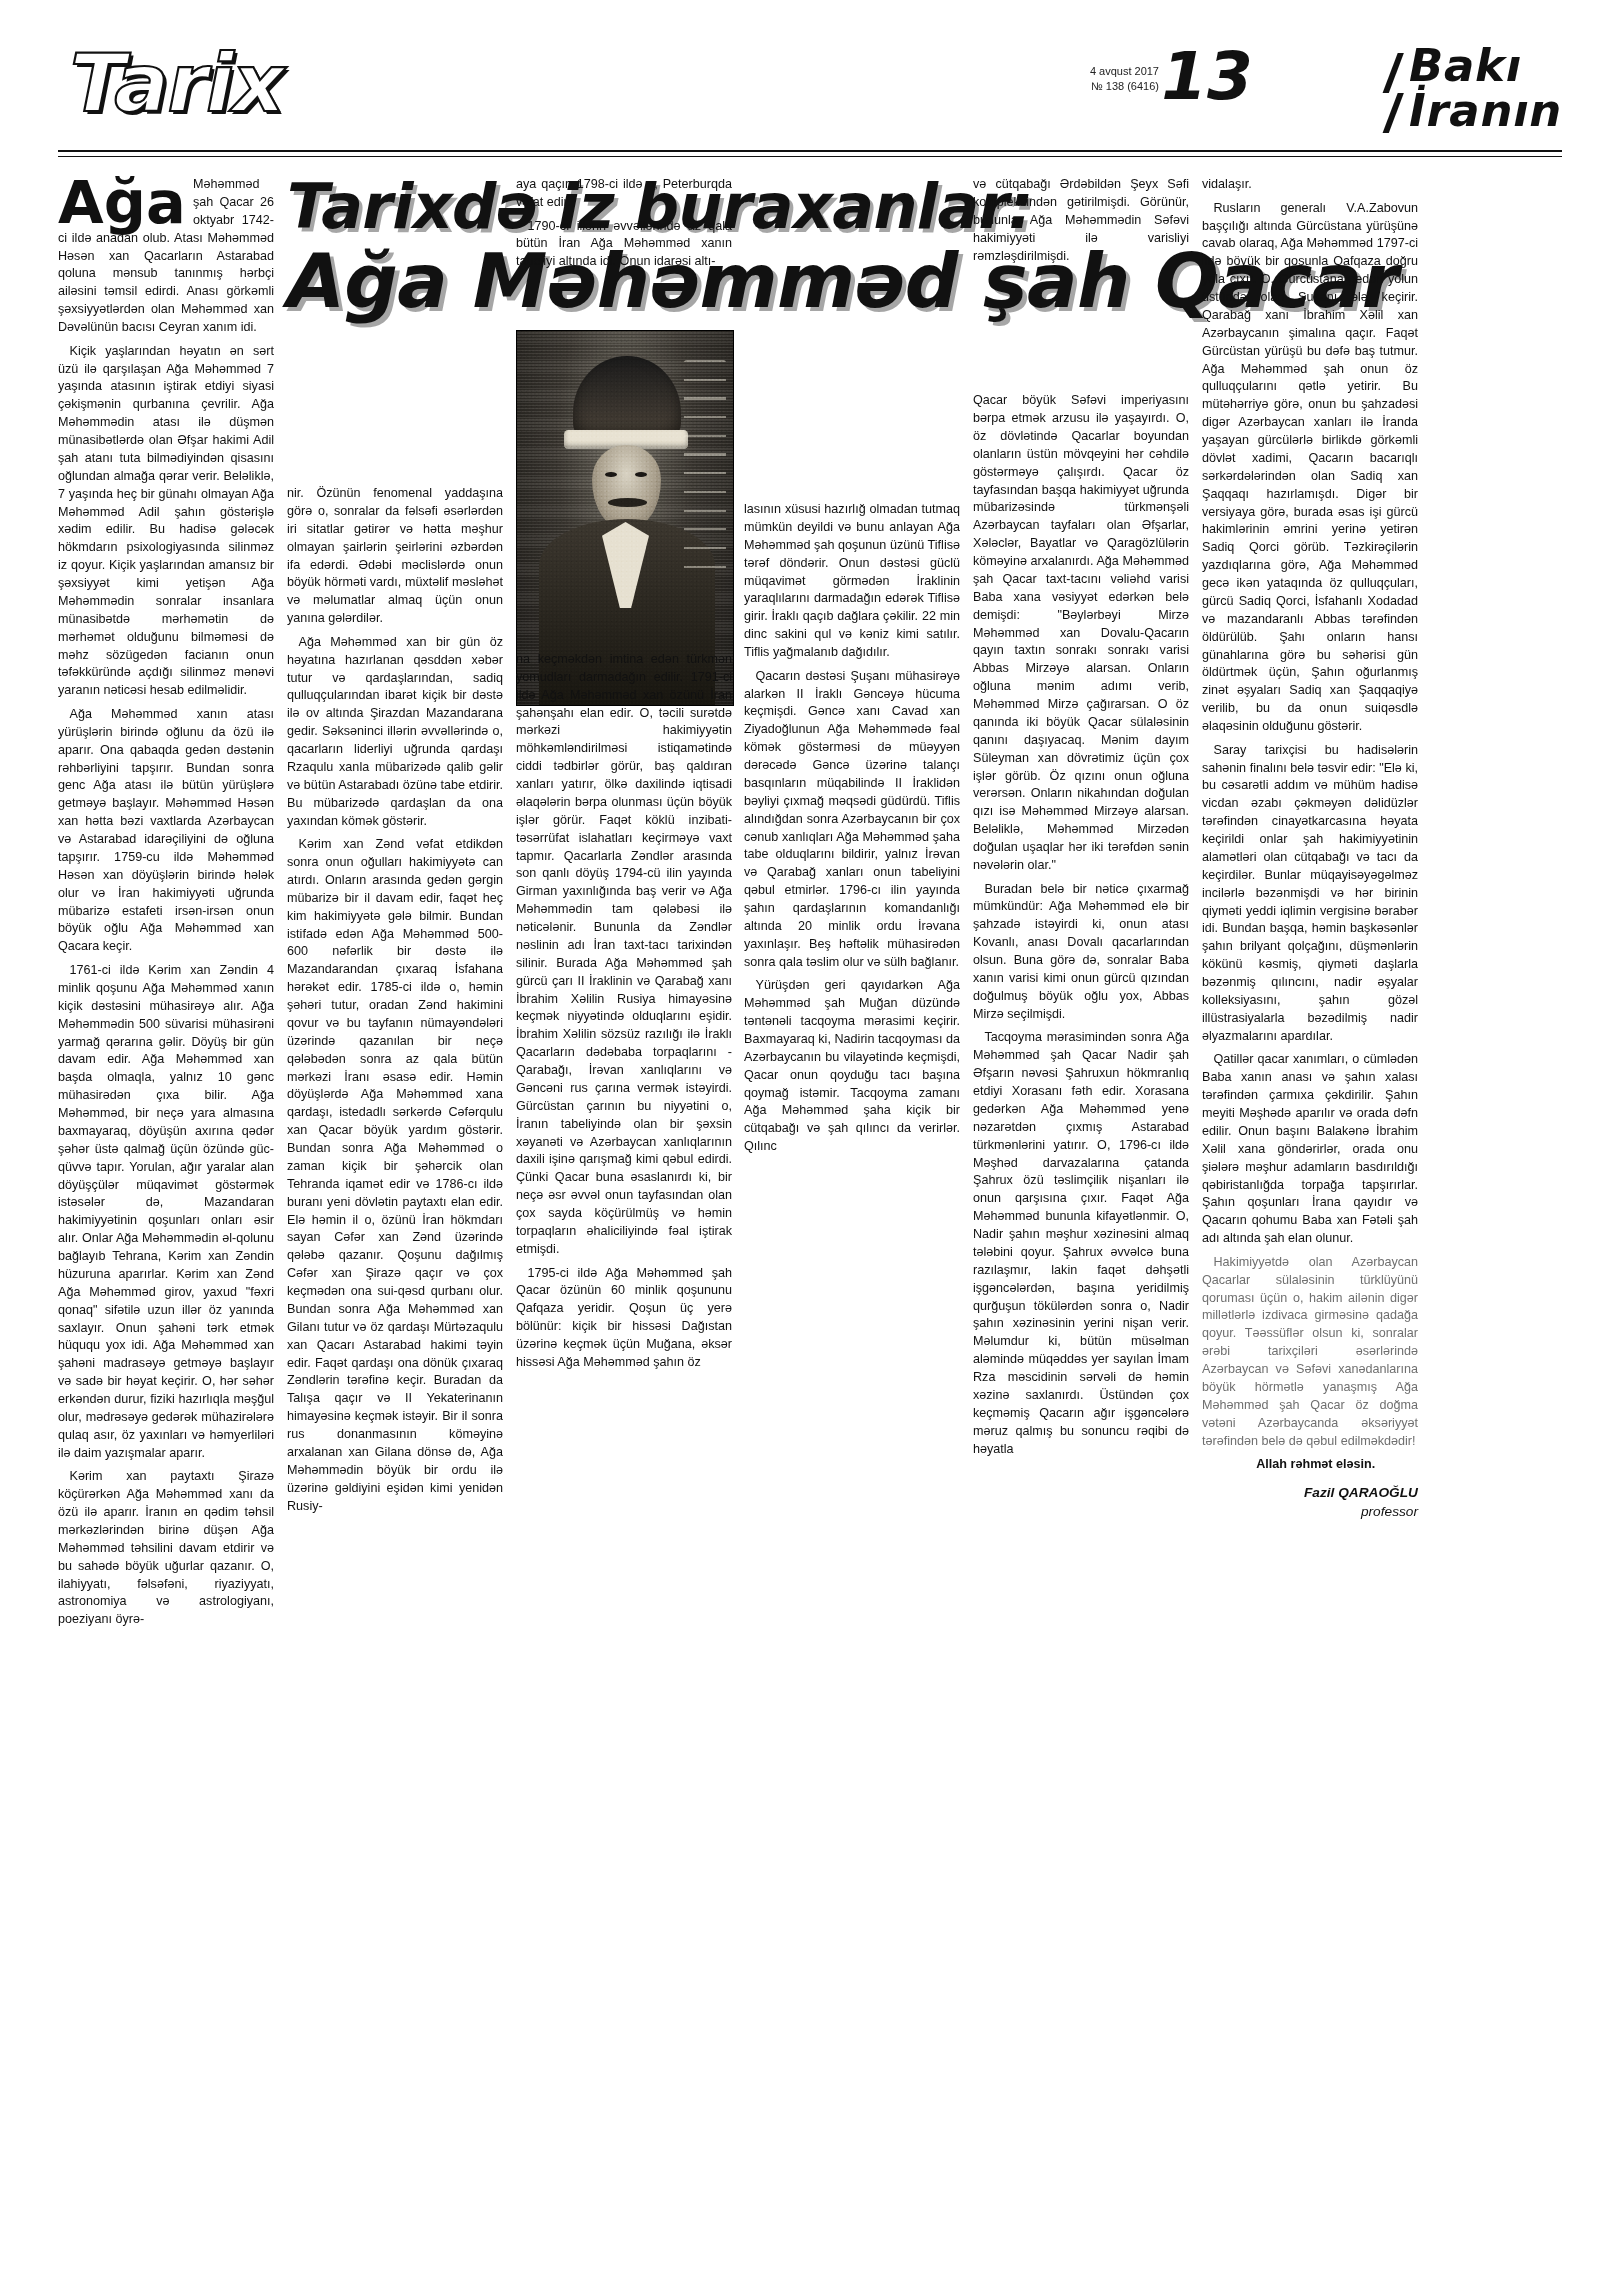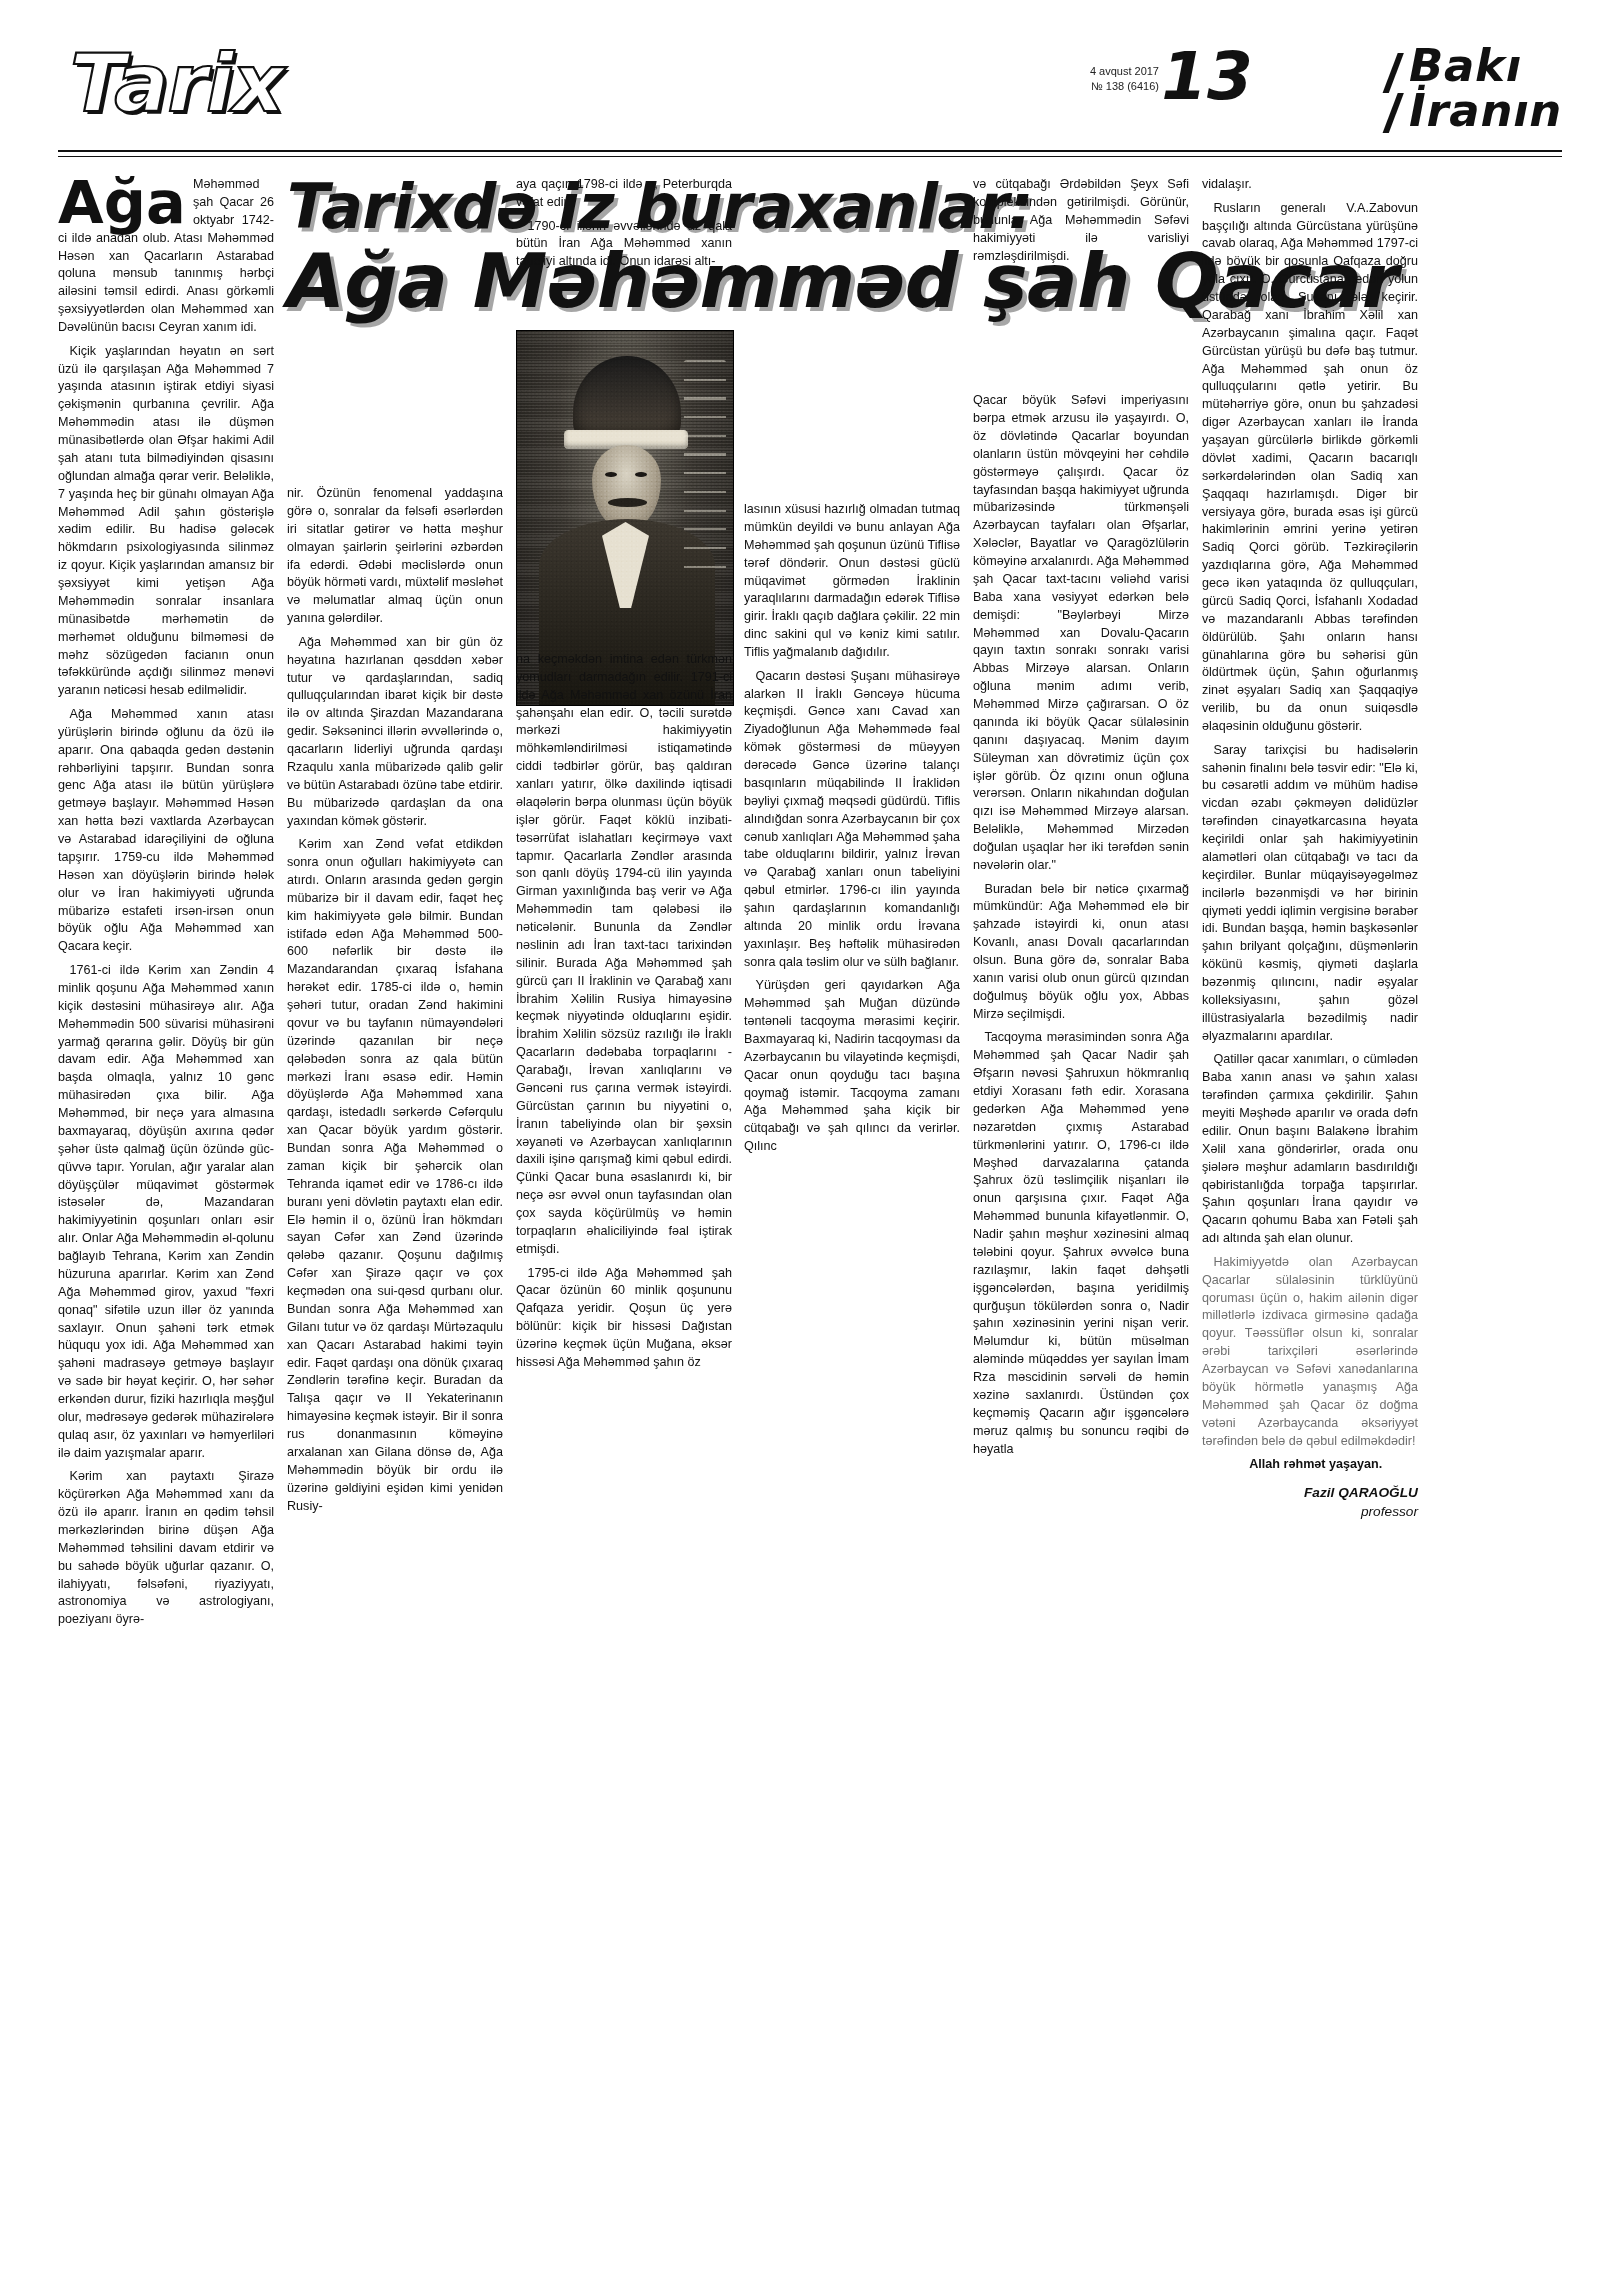--- a/index.html
+++ b/index.html
@@ -296,32 +296,32 @@
       <div style="height:325px;"></div>
       <p class="noind">lasının xüsusi hazırlığ olmadan tutmaq mümkün deyildi və bunu anlayan Ağa Məhəmməd şah qoşunun üzünü Tiflisə tərəf döndərir. Onun dəstəsi güclü müqavimət görmədən İraklinin yaraqlılarını darmadağın edərək Tiflisə girir. İraklı qaçıb dağlara çəkilir. 22 min dinc sakini qul və kəniz kimi satılır. Tiflis yağmalanıb dağıdılır.</p>
       <p>Qacarın dəstəsi Şuşanı mühasirəyə alarkən II İraklı Gəncəyə hücuma keçmişdi. Gəncə xanı Cavad xan Ziyadoğlunun Ağa Məhəmmədə fəal kömək göstərməsi də müəyyən dərəcədə Gəncə üzərinə talançı basqınların müqabilində II İraklidən bəyliyi çıxmağ məqsədi güdürdü. Tiflis alındığdan sonra Azərbaycanın bir çox cənub xanlıqları Ağa Məhəmməd şaha tabe olduqlarını bildirir, yalnız İrəvan və Qarabağ xanları onun tabeliyini qəbul etmirlər. 1796-cı ilin yayında şahın qardaşlarının komandanlığı altında 20 minlik ordu İrəvana yaxınlaşır. Beş həftəlik mühasirədən sonra qala təslim olur və sülh bağlanır.</p>
       <p>Yürüşdən geri qayıdarkən Ağa Məhəmməd şah Muğan düzündə təntənəli tacqoyma mərasimi keçirir. Baxmayaraq ki, Nadirin tacqoyması da Azərbaycanın bu vilayətində keçmişdi, Qacar onun qoyduğu tacı başına qoymağ istəmir. Tacqoyma zamanı Ağa Məhəmməd şaha kiçik bir cütqabağı və şah qılıncı da verirlər. Qılınc</p>
     </div>
 
     <div class="col c5">
       <p class="noind">və cütqabağı Ərdəbildən Şeyx Səfi kompleksindən gətirilmişdi. Görünür, bununla Ağa Məhəmmədin Səfəvi hakimiyyəti ilə varisliyi rəmzləşdirilmişdi.</p>
       <div style="height:121px;"></div>
       <p class="noind">Qacar böyük Səfəvi imperiyasını bərpa etmək arzusu ilə yaşayırdı. O, öz dövlətində Qacarlar boyundan olanların üstün mövqeyini hər cəhdilə göstərməyə çalışırdı. Qacar öz tayfasından başqa hakimiyyət uğrunda mübarizəsində türkmənşəli Azərbaycan tayfaları olan Əfşarlar, Xələclər, Bayatlar və Qaragözlülərin köməyinə arxalanırdı. Ağa Məhəmməd şah Qacar taxt-tacını vəliəhd varisi Baba xana vəsiyyət edərkən belə demişdi: "Bəylərbəyi Mirzə Məhəmməd xan Dovalu-Qacarın qayın taxtın sonrakı sonrakı varisi Abbas Mirzəyə alarsan. Onların oğluna mənim adımı verib, Məhəmməd Mirzə çağırarsan. O öz qanında iki böyük Qacar sülaləsinin qanını daşıyacaq. Mənim dayım Süleyman xan dövrətimiz üçün çox işlər görüb. Öz qızını onun oğluna verərsən. Onların nikahından doğulan qızı isə Məhəmməd Mirzəyə alarsan. Beləliklə, Məhəmməd Mirzədən doğulan uşaqlar hər iki tərəfdən sənin nəvələrin olar."</p>
-      <p>Buradan belə bir nəticə çıxarmağ mümkündür: Ağa Məhəmməd elə bir şahzadə istəyirdi ki, onun atası Kovanlı, anası Dovalı qacarlarından olsun. Buna görə də, sonralar Baba xanın varisi olub onun gürcü qızından doğulmuş böyük oğlu yox, Abbas Mirzə seçilmişdi.</p>
+      <p>Buradan belə bir nəticə çıxarmağ mümkündür: Ağa Məhəmməd elə bir şahzadə istəyirdi ki, onun atası Kovanlı, anası Dovalı qacarlarından olsun. Buna görə də, sonralar Baba xanın varisi kimi onun gürcü qızından doğulmuş böyük oğlu yox, Abbas Mirzə seçilmişdi.</p>
       <p>Tacqoyma mərasimindən sonra Ağa Məhəmməd şah Qacar Nadir şah Əfşarın nəvəsi Şahruxun hökmranlıq etdiyi Xorasanı fəth edir. Xorasana gedərkən Ağa Məhəmməd yenə nəzarətdən çıxmış Astarabad türkmənlərini yatırır. O, 1796-cı ildə Məşhəd darvazalarına çatanda Şahrux özü təslimçilik nişanları ilə onun qarşısına çıxır. Faqət Ağa Məhəmməd bununla kifayətlənmir. O, Nadir şahın məşhur xəzinəsini almaq tələbini qoyur. Şahrux əvvəlcə buna razılaşmır, lakin faqət dəhşətli işgəncələrdən, başına yeridilmiş qurğuşun tökülərdən sonra o, Nadir şahın xəzinəsinin yerini nişan verir. Məlumdur ki, bütün müsəlman aləmində müqəddəs yer sayılan İmam Rza məscidinin sərvəli də həmin xəzinə saxlanırdı. Üstündən çox keçməmiş Qacarın ağır işgəncələrə məruz qalmış bu sonuncu rəqibi də həyatla</p>
       <p></p>
     </div>
 
     <div class="col c6">
       <p class="noind">vidalaşır.</p>
       <p>Rusların generalı V.A.Zabovun başçılığı altında Gürcüstana yürüşünə cavab olaraq, Ağa Məhəmməd 1797-ci ildə böyük bir qoşunla Qafqaza doğru yola çıxır. O, Gürcüstana gedən yolun üstündə olan Şuşanı ələ keçirir. Qarabağ xanı İbrahim Xəlil xan Azərbaycanın şimalına qaçır. Faqət Gürcüstan yürüşü bu dəfə baş tutmur. Ağa Məhəmməd şah onun öz qulluqçularını qətlə yetirir. Bu mütəhərriyə görə, onun bu şahzadəsi digər Azərbaycan xanları ilə İranda yaşayan gürcülərlə birlikdə görkəmli dövlət xadimi, Qacarın bacarıqlı sərkərdələrindən olan Sadiq xan Şaqqaqı hazırlamışdı. Digər bir versiyaya görə, burada əsas işi gürcü hakimlərinin əmrini yerinə yetirən Sadiq Qorci görüb. Təzkirəçilərin yazdıqlarına görə, Ağa Məhəmməd gecə ikən yataqında öz qulluqçuları, gürcü Sadiq Qorci, İsfahanlı Xodadad və mazandaranlı Abbas tərəfindən öldürülüb. Şahı onların hansı günahlarına görə bu səhərisi gün öldürtmək üçün, Şahın oğurlanmış zinət əşyaları Sadiq xan Şaqqaqiyə verilib, bu da onun suiqəsdlə əlaqəsinin olduğunu göstərir.</p>
       <p>Saray tarixçisi bu hadisələrin sahənin finalını belə təsvir edir: "Elə ki, bu cəsarətli addım və mühüm hadisə vicdan əzabı çəkməyən dəlidüzlər tərəfindən cinayətkarcasına həyata keçirildi onlar şah hakimiyyətinin alamətləri olan cütqabağı və tacı da keçirdilər. Bunlar müqayisəyəgəlməz incilərlə bəzənmişdi və hər birinin qiyməti yeddi iqlimin vergisinə bərabər idi. Bundan başqa, həmin başkəsənlər şahın brilyant qolçağını, düşmənlərin kökünü kəsmiş, qiyməti daşlarla bəzənmiş qılıncını, nadir əşyalar kolleksiyasını, şahın gözəl illüstrasiyalarla bəzədilmiş nadir əlyazmalarını apardılar.</p>
       <p>Qatillər qacar xanımları, o cümlədən Baba xanın anası və şahın xalası tərəfindən çarmıxa çəkdirilir. Şahın meyiti Məşhədə aparılır və orada dəfn edilir. Onun başını Balakənə İbrahim Xəlil xana göndərirlər, orada onu şiələrə məşhur adamların basdırıldığı qəbiristanlığda torpağa tapşırırlar. Şahın qoşunları İrana qayıdır və Qacarın qohumu Baba xan Fətəli şah adı altında şah elan olunur.</p>
       <p class="faded">Hakimiyyətdə olan Azərbaycan Qacarlar sülaləsinin türklüyünü qoruması üçün o, hakim ailənin digər millətlərlə izdivaca girməsinə qadağa qoyur. Təəssüflər olsun ki, sonralar ərəbi tarixçiləri əsərlərində Azərbaycan və Səfəvi xanədanlarına böyük hörmətlə yanaşmış Ağa Məhəmməd şah Qacar öz doğma vətəni Azərbaycanda əksəriyyət tərəfindən belə də qəbul edilməkdədir!</p>
-      <p class="callcenter">Allah rəhmət yaşayan.</p>
+      <p class="callcenter">Allah rəhmət eləsin.</p>
       <div class="sig">
         <div>Fazil QARAOĞLU</div>
         <div class="role">professor</div>
       </div>
     </div>
 
   </div>
 </div>
 
 

